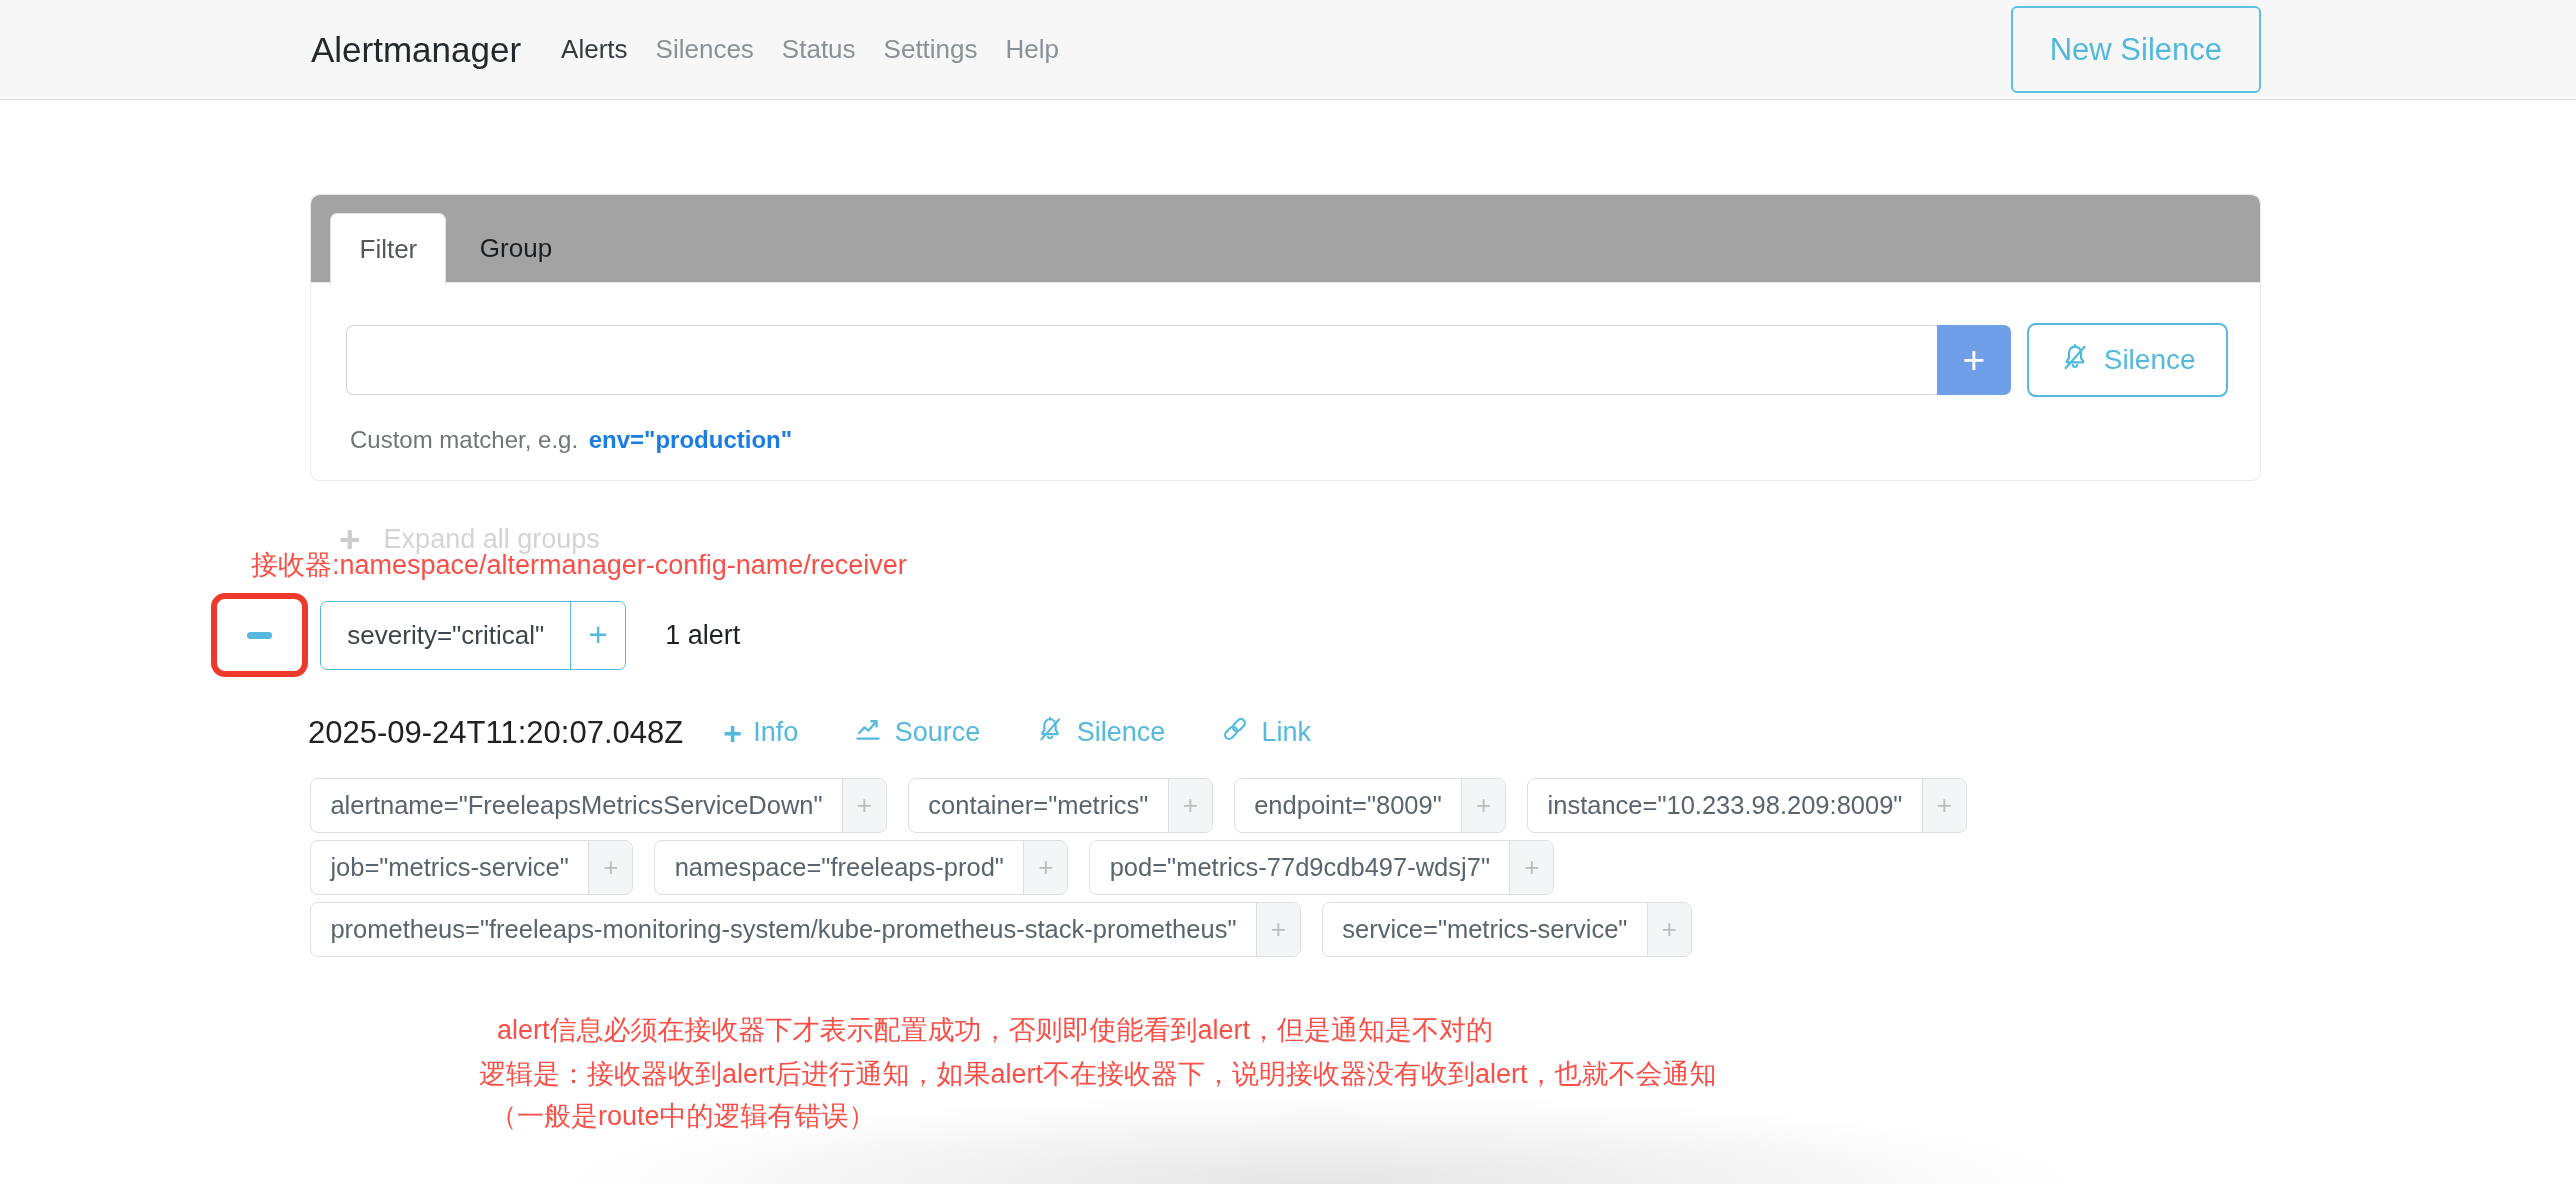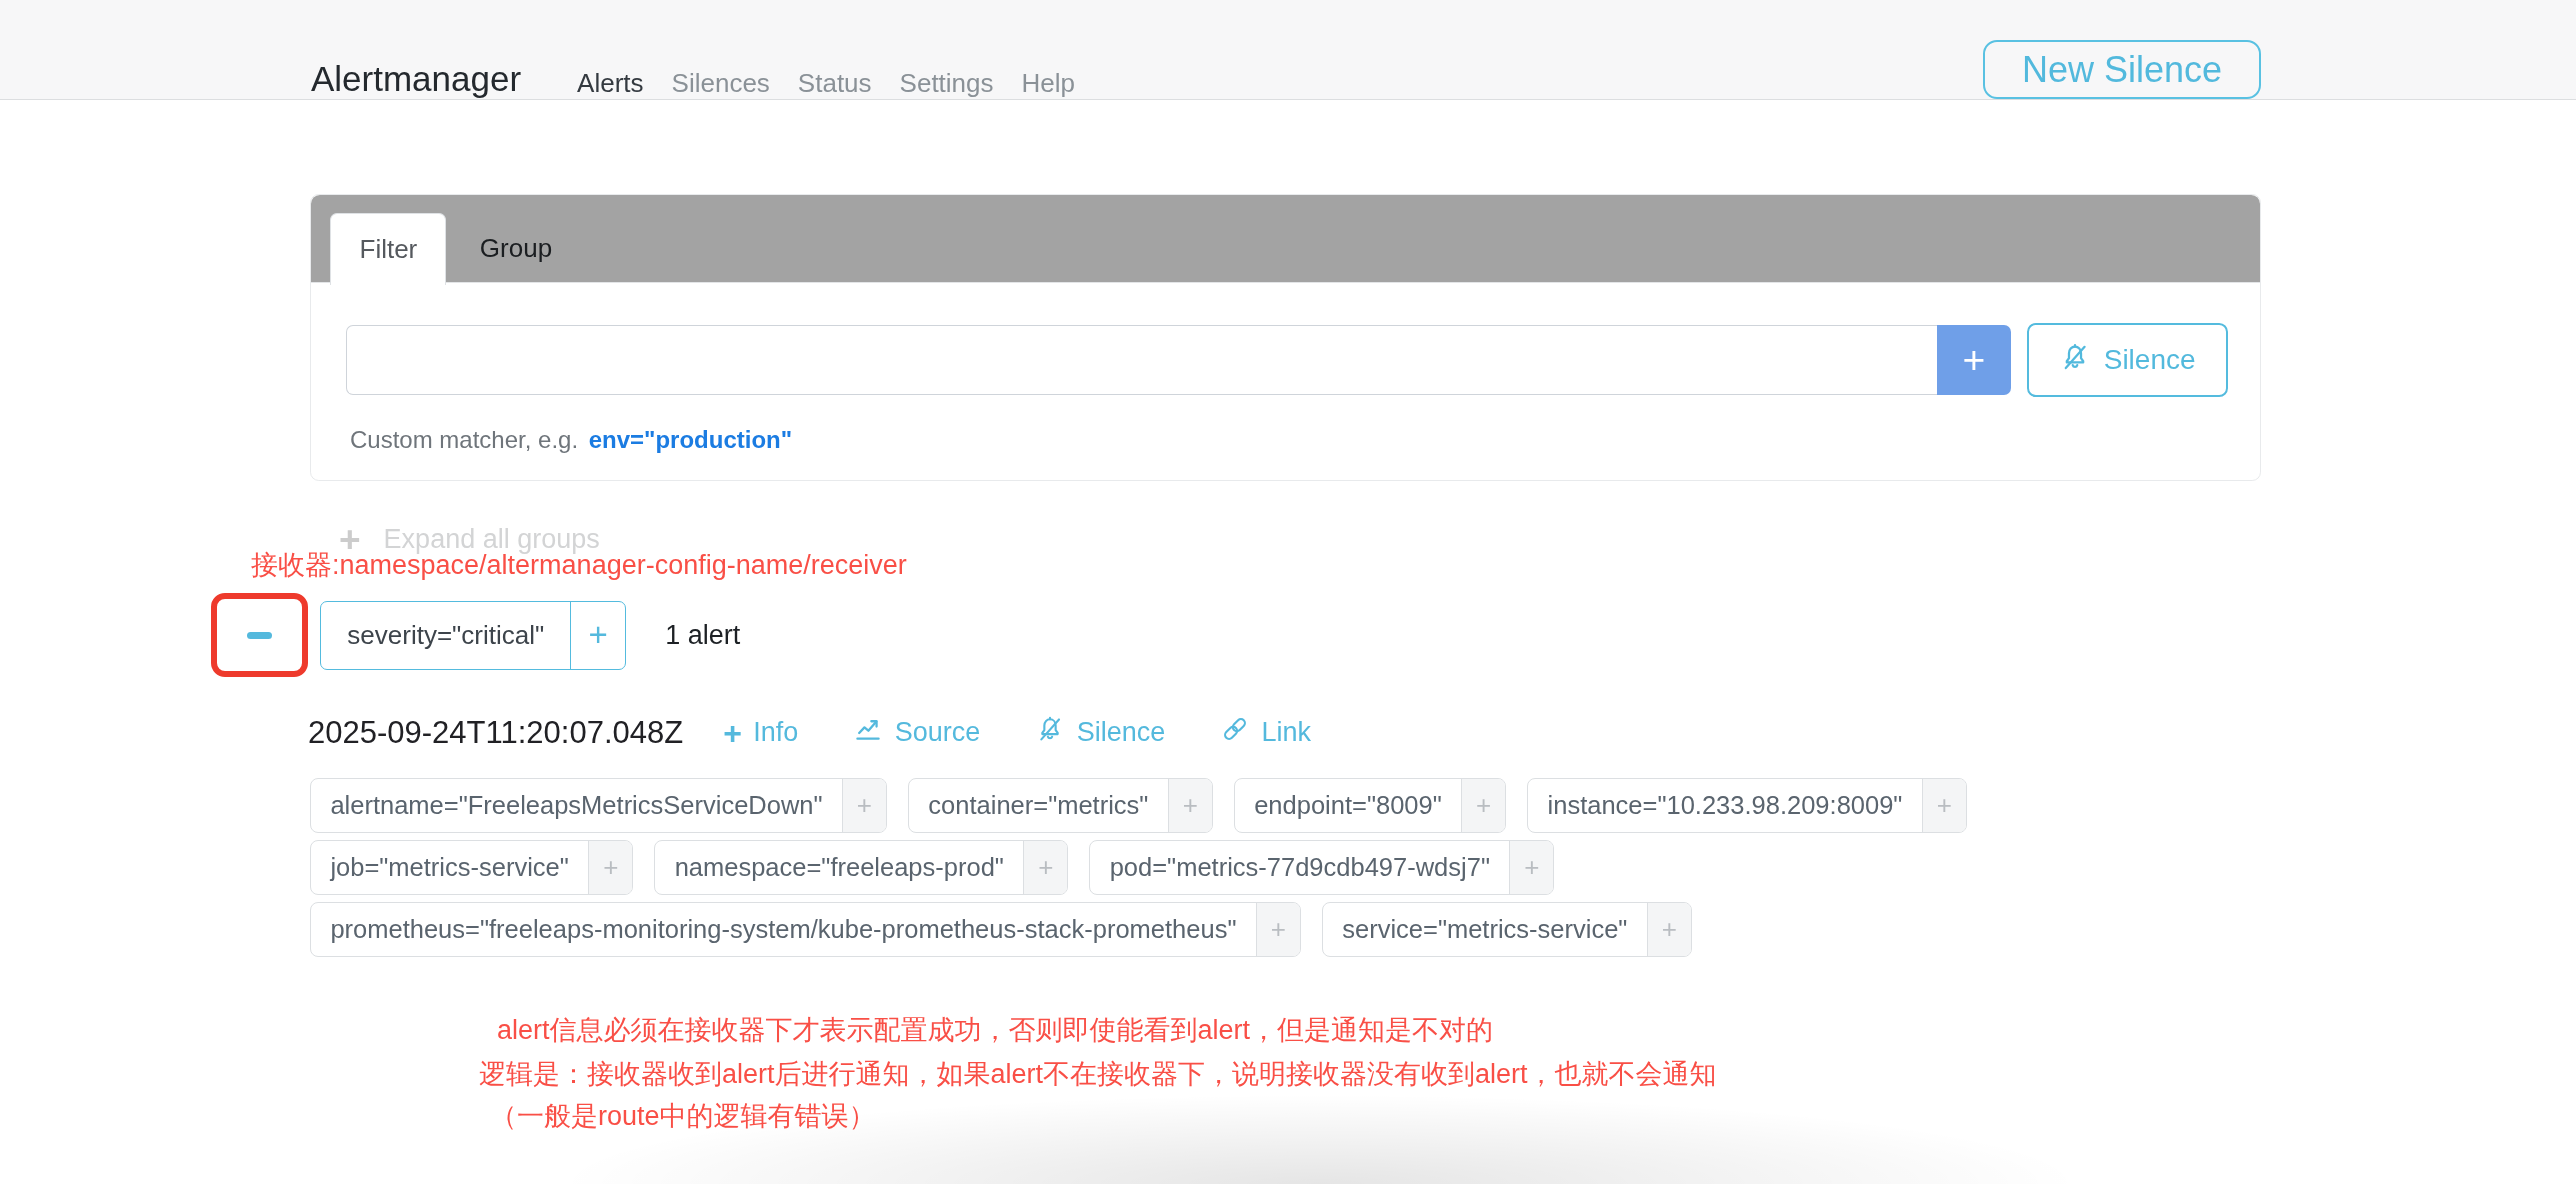--- a/index.html
+++ b/index.html
@@ -3,28 +3,28 @@
 <meta charset="utf-8">
 <title>Alertmanager</title>
 <style>
   * { margin:0; padding:0; box-sizing:border-box; }
   html,body { width:2576px; height:1184px; background:#ffffff; overflow:hidden;
               font-family:"Liberation Sans","DejaVu Sans",sans-serif; color:#212529; }
 
   
   .navbar { position:absolute; top:0; left:0; width:2576px; height:100px;
             background:#f7f7f8; border-bottom:1.8px solid #dcdee0;
-            display:flex; align-items:flex-end; padding:0 315px 0 311px;gap:16px; }
+            display:flex; align-items:center; padding:0 315px 0 311px; }
   .brand { font-size:35px; font-weight:500; color:#24292e; }
   .nav { display:flex; margin-left:26px; }
   .nav a { font-size:26px; color:#8a9197; text-decoration:none; padding:0 14px; }
   .nav a.active { color:#343a40; }
-  .btn-new-silence { margin-left:auto; height:59px; padding:0 37px;
-            border:2.6px solid #59c1e2; border-radius:14px; background:transparent;
-            color:#52b9dd; font-size:36px; display:flex; align-items:center; cursor:pointer; }
+  .btn-new-silence { margin-left:auto; height:87px; padding:0 37px;
+            border:2.6px solid #59c1e2; border-radius:6px; background:transparent;
+            color:#52b9dd; font-size:31px; display:flex; align-items:center; cursor:pointer; }
 
   
   .card { position:absolute; left:310px; top:194px; width:1951px; height:287px;
           background:#fff; border:1.8px solid #e8eaec; border-radius:8.8px; }
   .card-header { position:relative; height:88px; background:#a3a3a3;
           border-bottom:1.8px solid #e3e5e7; border-radius:8.8px 8.8px 0 0; }
   .tab-filter { position:absolute; left:19.4px; top:17.6px; width:116px; height:72px;
           background:#fff; border:1.8px solid #dfe2e5; border-bottom:none;
           border-radius:7px 7px 0 0; display:flex; align-items:center; justify-content:center;
           font-size:26px; color:#55595e; z-index:2; cursor:pointer; }

